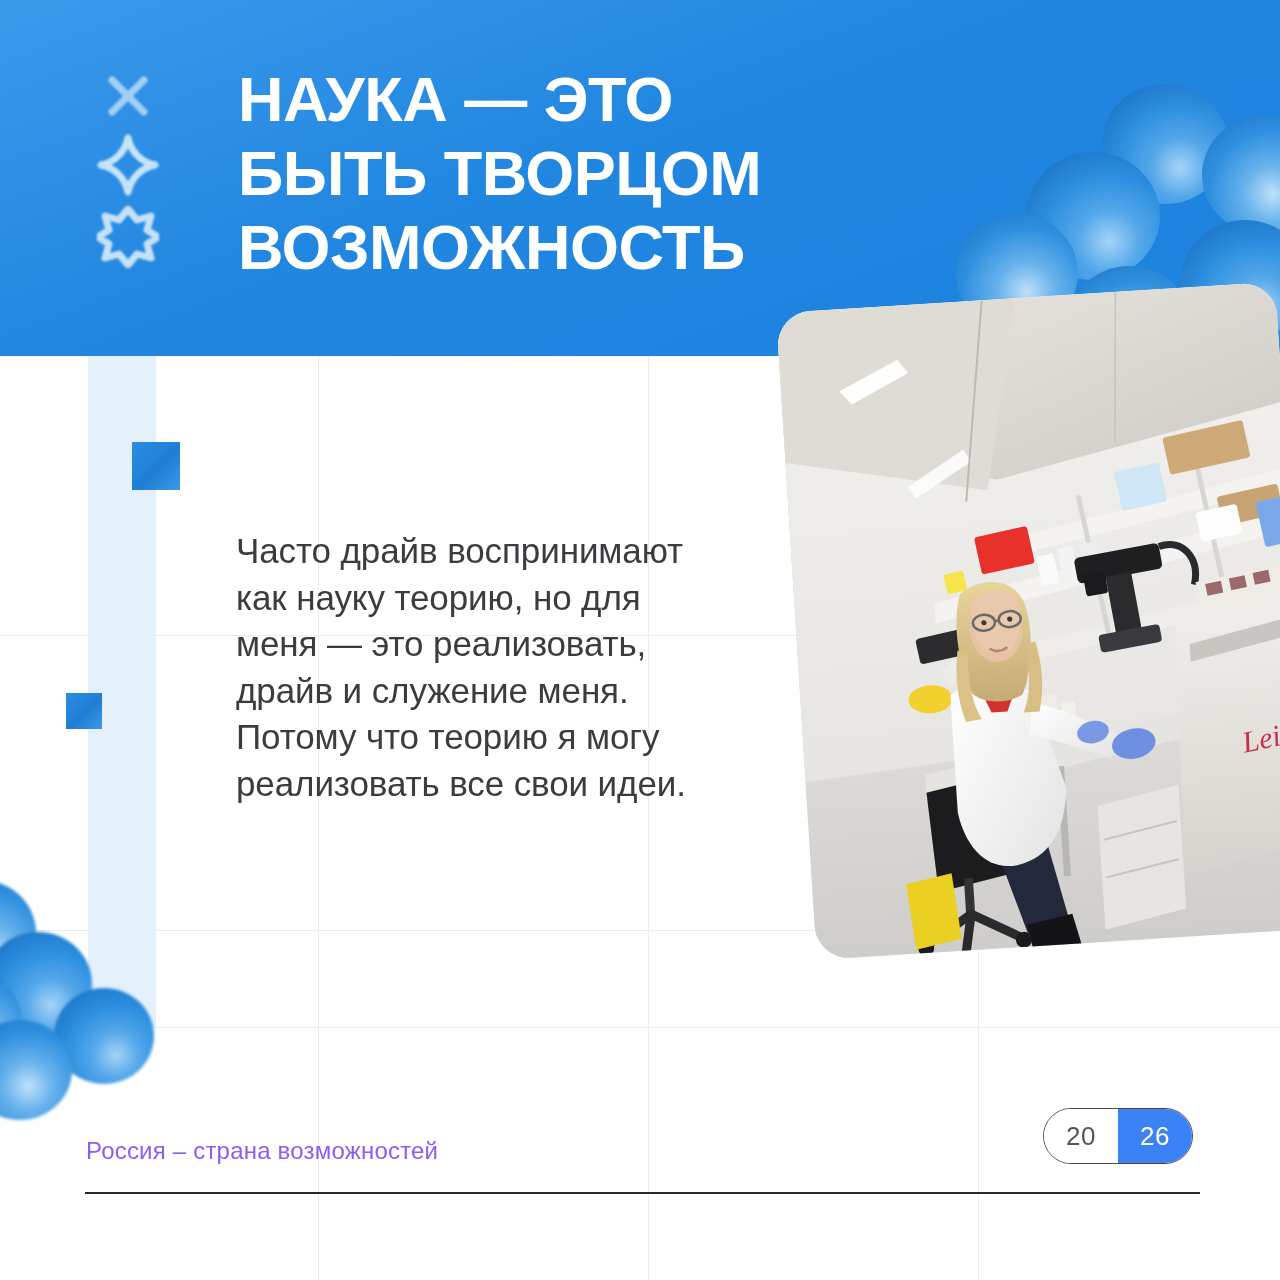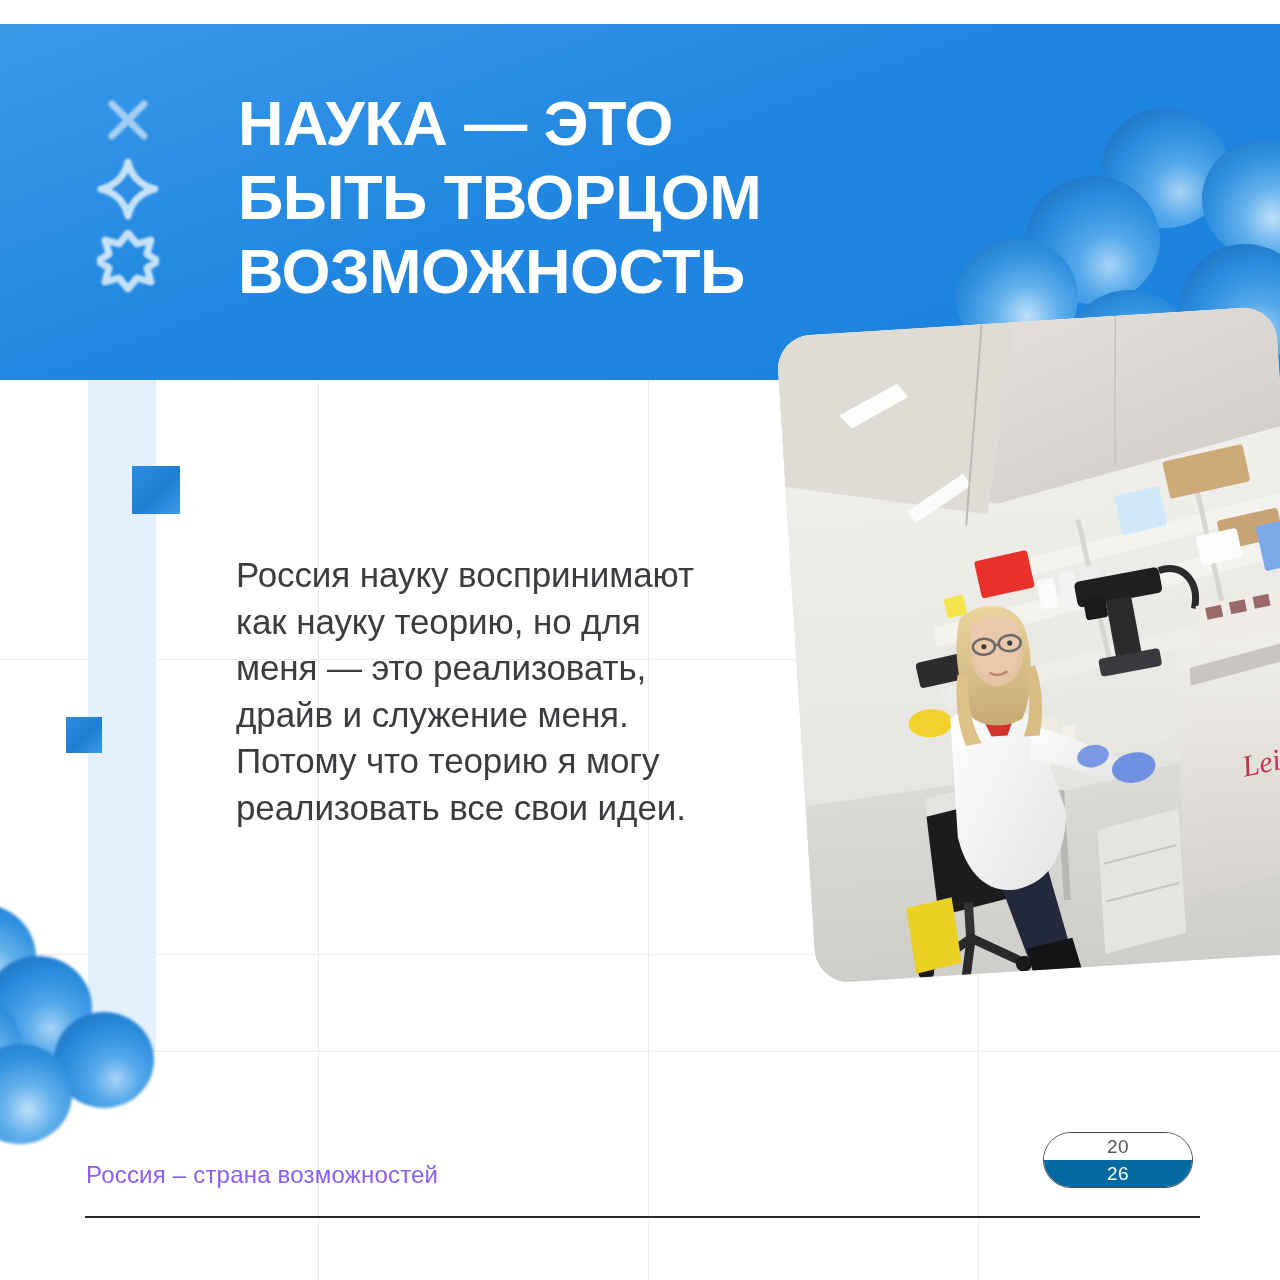--- a/index.html
+++ b/index.html
@@ -3,21 +3,21 @@
 <meta charset="utf-8">
 <style>
   html,body{margin:0;padding:0;}
   body{
     width:1280px;height:1280px;
     background:#ffffff;
     font-family:"Liberation Sans","DejaVu Sans",sans-serif;
     overflow:hidden;
     position:relative;
   }
-  .slide{position:absolute;inset:0;overflow:hidden;background:#fff;margin-top:24px;}
+  .slide{position:absolute;inset:0;overflow:hidden;background:#fff;}
 
   
   .grid{position:absolute;inset:0;pointer-events:none;}
   .grid .v{position:absolute;top:0;bottom:0;width:1px;background:#ececec;}
   .grid .h{position:absolute;left:0;right:0;height:1px;background:#ececec;}
 
   
   .pale-band{
     position:absolute;left:88px;top:355px;width:68px;height:672px;
     background:#e4f1fc;
@@ -92,29 +92,28 @@
   }
   .footer-rule{
     position:absolute;left:85px;top:1192px;width:1115px;height:2px;background:#2b2b2b;
   }
   .page-pill{
     position:absolute;left:1043px;top:1108px;
     width:150px;height:56px;border-radius:28px;
     display:flex;overflow:hidden;
     border:1.5px solid #4a4a4e;
     box-sizing:border-box;
-    font-size:19px;
-    flex-direction:column;
+    font-size:26px;
   }
   .page-pill .pg{
     flex:1;display:flex;align-items:center;justify-content:center;
     letter-spacing:.5px;
   }
   .page-pill .pg-current{background:#ffffff;color:#55555a;}
-  .page-pill .pg-total{background:#0369a1;color:#ffffff;}
+  .page-pill .pg-total{background:#3b82f6;color:#ffffff;}
 </style>
 </head>
 <body>
 
 <div class="slide">
 
   <div class="grid">
     <div class="v" style="left:318px"></div>
     <div class="v" style="left:648px"></div>
     <div class="v" style="left:978px"></div>
@@ -297,21 +296,21 @@
         <circle cx="214" cy="320" r="2.6" fill="#3a3a3a"></circle>
         <path d="M192 348 Q200 354 210 348" stroke="#b9856e" stroke-width="2.5" fill="none"></path>
 
         <path d="M170 352 C168 382 172 404 180 418 L164 420 C156 396 156 368 160 348 Z" fill="#dcc289"></path>
         <path d="M228 346 C232 376 230 398 222 414 L238 414 C244 392 244 366 238 344 Z" fill="#d8bd84"></path>
       </g>
     </svg>
   </div>
 
   <div class="body-copy">
-    <div>Россия науку воспринимают</div>
+    <div>Часто драйв воспринимают</div>
     <div>как науку теорию, но для</div>
     <div>меня — это реализовать,</div>
     <div>драйв и служение меня.</div>
     <div>Потому что теорию я могу</div>
     <div>реализовать все свои идеи.</div>
   </div>
 
   <div class="balloons" id="balloons-bottom">
     <div class="balloon lt" style="left:-14px;top:0px;width:110px;height:106px;"></div>
     <div class="balloon" style="left:44px;top:52px;width:108px;height:104px;"></div>

